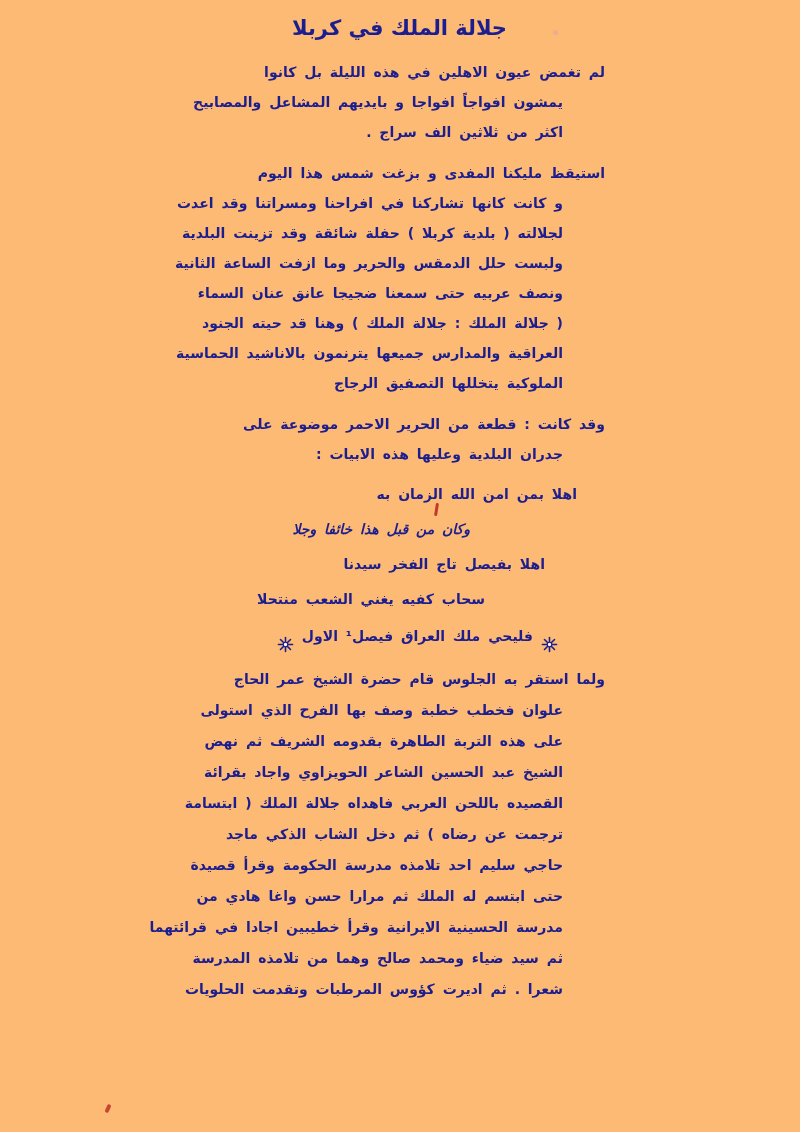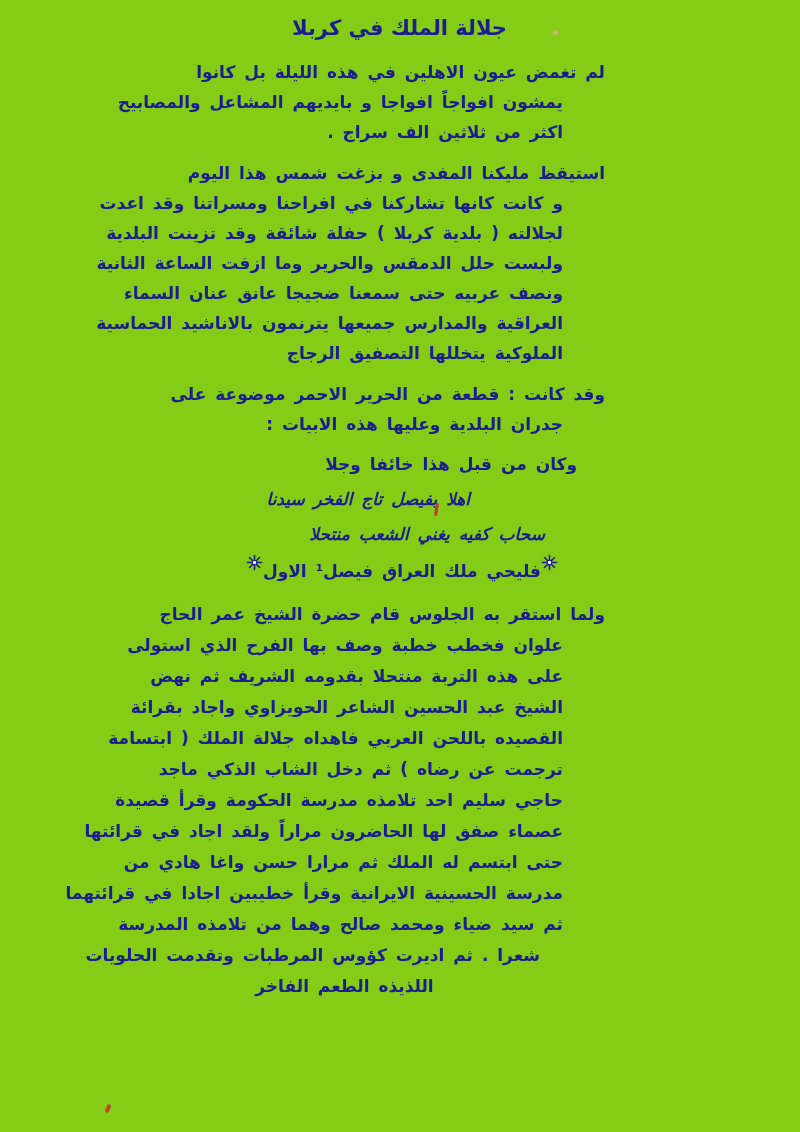--- a/index.html
+++ b/index.html
@@ -1,67 +1,67 @@
 <!DOCTYPE html>
 <html lang="ar" dir="rtl"><head>
 <meta charset="utf-8">
 <style>
   html, body { margin: 0; padding: 0; background: #fcfbf6; }
   .page {
     position: relative;
     width: 800px;
     height: 1132px;
     margin: 0;
-    background: #84cc16;
+    background: #fdba74;
     overflow: hidden;
     box-sizing: border-box;
     padding: 10px 195px 0 100px;
     direction: rtl;
     font-family: "DejaVu Sans", sans-serif;
     color: #1c1e8f;
   }
   .title {
     position: relative;
     right: -47px;
     margin: 0;
     font-size: 21px;
     font-weight: bold;
     text-align: center;
     line-height: 36px;
     white-space: nowrap;
   }
   .section { margin: 0; }
   .paragraph { margin-top: 11px; }
   .line {
-    font-size: 17px;
+    font-size: 14px;
     font-weight: bold;
     line-height: 30px;
     text-align: right;
     white-space: nowrap;
     word-spacing: 3px;
   }
   
   .paragraph .line { margin-right: 42px; }
   .paragraph .line:first-child { margin-right: 0; }
 
   .verse { margin-top: 8px; }
   .verse .line { line-height: 35px; }
   .verse .line:nth-child(1) { margin-right: 28px; }
   .verse .line:nth-child(2) { margin-right: 135px; font-style: italic; }
-  .verse .line:nth-child(3) { margin-right: 60px; font-style: italic; }
+  .verse .line:nth-child(3) { margin-right: 60px; }
   .verse .line:nth-child(4) { margin-right: 120px; }
 
   .refrain { margin-top: 2px; }
   .refrain .line {
     margin-right: 47px;
     line-height: 34px;
     display: flex;
-    align-items: flex-start;
+    align-items: flex-end;
     justify-content: flex-start;
-    gap: 0;
+    gap: 8px;
   }
   .refrain .star { flex: 0 0 auto; display: inline-block; }
 
   
   .s5 .line { line-height: 31px; }
   .s5 .line:nth-child(12) { margin-right: 65px; }
   .s5 .line:nth-child(13) { margin-right: 16px; text-align: center; }
   .s5 .line:nth-child(14) { margin-right: 200px; }
 
   .red-mark { position: absolute; background: #c23a2b; }
@@ -79,28 +79,30 @@
         <div class="line">لم تغمض عيون الاهلين في هذه الليلة بل كانوا</div>
         <div class="line">يمشون افواجاً افواجا و بايديهم المشاعل والمصابيح</div>
         <div class="line">اكثر من ثلاثين الف سراج .</div>
       </div>
       <div class="section paragraph s1">
         <div class="line">استيقظ مليكنا المفدى و بزغت شمس هذا اليوم</div>
         <div class="line">و كانت كانها تشاركنا في افراحنا ومسراتنا وقد اعدت</div>
         <div class="line">لجلالته ( بلدية كربلا ) حفلة شائقة وقد تزينت البلدية</div>
         <div class="line">ولبست حلل الدمقس والحرير وما ازفت الساعة الثانية</div>
         <div class="line">ونصف عربيه حتى سمعنا ضجيجا عانق عنان السماء</div>
+        <div class="line">( جلالة الملك : جلالة الملك ) وهنا قد حيته الجنود</div>
         <div class="line">العراقية والمدارس جميعها يترنمون بالاناشيد الحماسية</div>
         <div class="line">الملوكية يتخللها التصفيق الرجاج</div>
       </div>
       <div class="section paragraph s2">
         <div class="line">وقد كانت : قطعة من الحرير الاحمر موضوعة على</div>
         <div class="line">جدران البلدية وعليها هذه الابيات :</div>
       </div>
       <div class="section verse s3">
+        <div class="line">اهلا بمن امن الله الزمان به</div>
         <div class="line">وكان من قبل هذا خائفا وجلا</div>
         <div class="line">اهلا بفيصل تاج الفخر سيدنا</div>
         <div class="line">سحاب كفيه يغني الشعب منتحلا</div>
       </div>
       <div class="section refrain s4">
         <div class="line">
           <svg class="star" width="17" height="17" viewBox="0 0 24 24">
             <g stroke="#1c1e8f" stroke-width="2.2" stroke-linecap="round">
               <line x1="12" y1="2" x2="12" y2="22"></line>
               <line x1="2" y1="12" x2="22" y2="12"></line>
@@ -117,30 +119,28 @@
               <line x1="4.9" y1="4.9" x2="19.1" y2="19.1"></line>
               <line x1="19.1" y1="4.9" x2="4.9" y2="19.1"></line>
             </g>
             <circle cx="12" cy="12" r="3.2" fill="#fcfbf6" stroke="#1c1e8f" stroke-width="1.6"></circle>
           </svg>
         </div>
       </div>
       <div class="section paragraph s5">
         <div class="line">ولما استقر به الجلوس قام حضرة الشيخ عمر الحاج</div>
         <div class="line">علوان فخطب خطبة وصف بها الفرح الذي استولى</div>
-        <div class="line">على هذه التربة منتحلا بقدومه الشريف ثم نهض</div>
+        <div class="line">على هذه التربة الطاهرة بقدومه الشريف ثم نهض</div>
         <div class="line">الشيخ عبد الحسين الشاعر الحويزاوي واجاد بقرائة</div>
         <div class="line">القصيده باللحن العربي فاهداه جلالة الملك ( ابتسامة</div>
         <div class="line">ترجمت عن رضاه ) ثم دخل الشاب الذكي ماجد</div>
         <div class="line">حاجي سليم احد تلامذه مدرسة الحكومة وقرأ قصيدة</div>
-        <div class="line">عصماء صفق لها الحاضرون مراراً ولقد اجاد في قرائتها</div>
         <div class="line">حتى ابتسم له الملك ثم مرارا حسن واغا هادي من</div>
         <div class="line">مدرسة الحسينية الايرانية وقرأ خطيبين اجادا في قرائتهما</div>
         <div class="line">ثم سيد ضياء ومحمد صالح وهما من تلامذه المدرسة</div>
         <div class="line">شعرا . ثم اديرت كؤوس المرطبات وتقدمت الحلويات</div>
-        <div class="line">اللذيذه الطعم الفاخر</div>
       </div>
     </div>
 
   <span class="red-mark mark-zaman"></span>
   <span class="red-mark mark-bottom"></span>
   <span class="red-mark mark-top-dot"></span>
 </div>
 
 </body></html>

